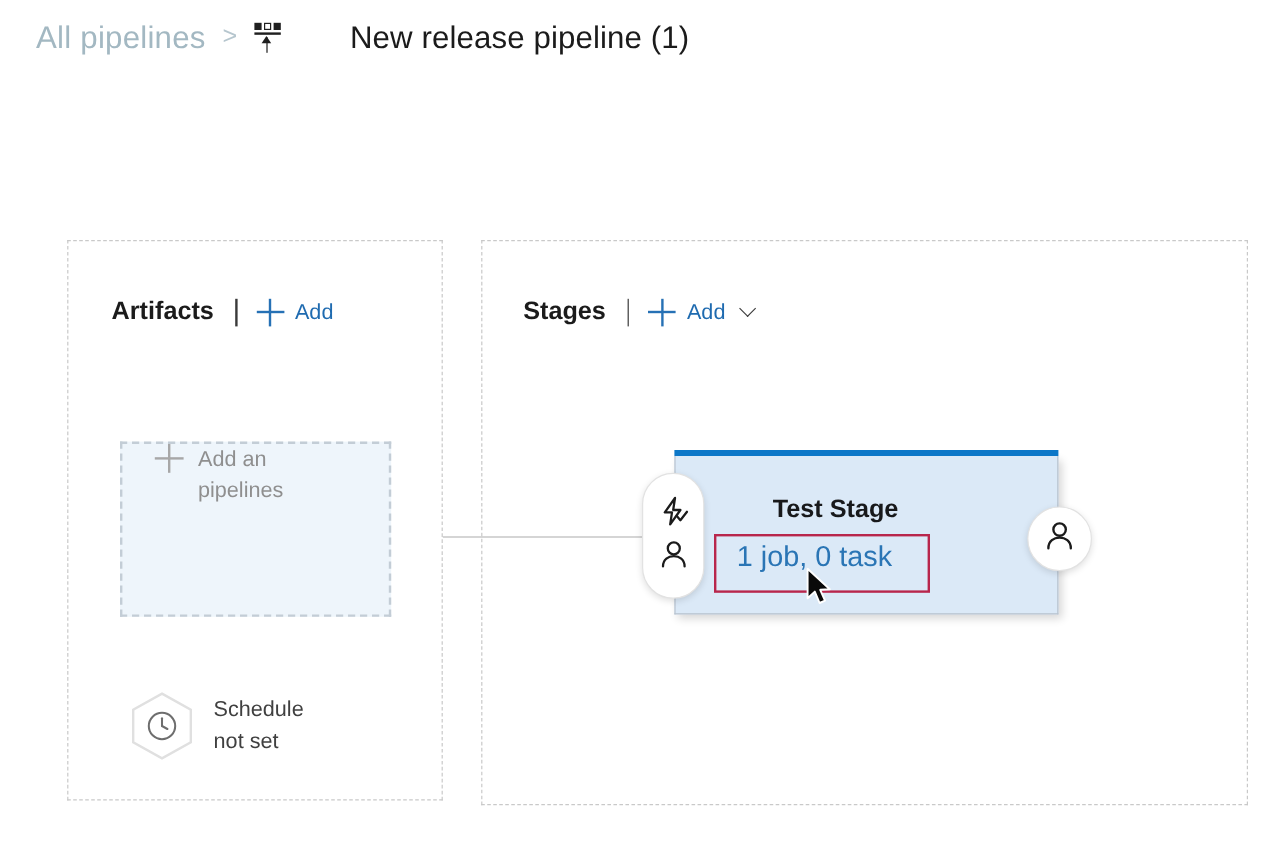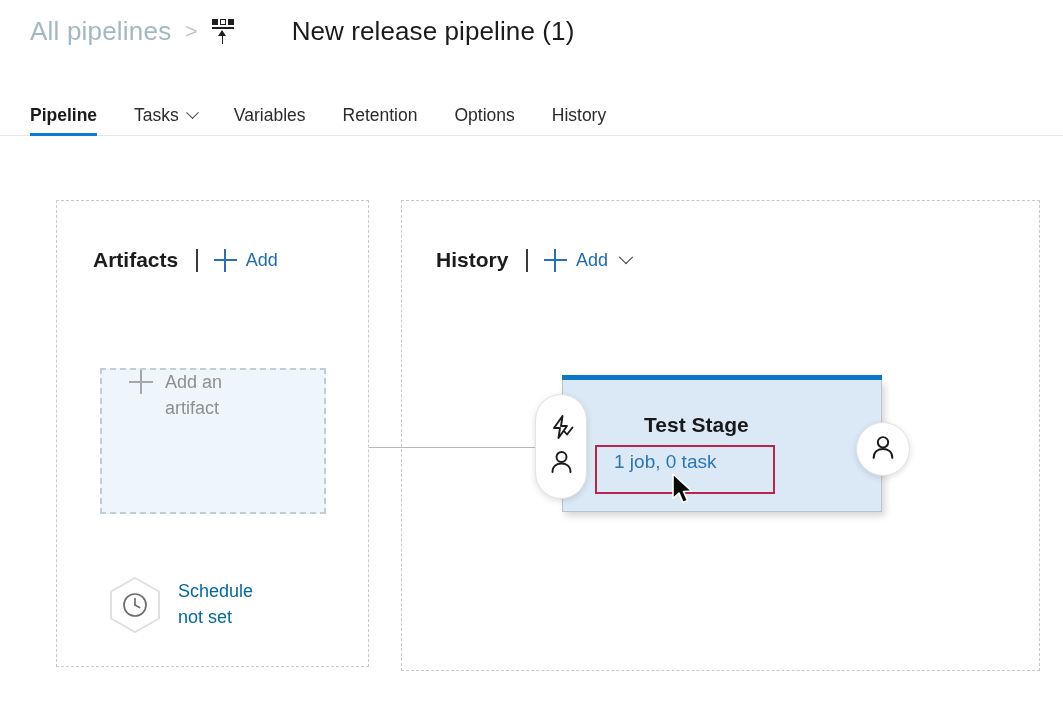--- a/index.html
+++ b/index.html
@@ -170,21 +170,21 @@
   #schedule {
     position: absolute;
     left: 107px; top: 576px;
     display: flex; align-items: center;
     cursor: pointer;
   }
   .hexicon { position: relative; width: 56px; height: 58px; flex: none; }
   .hexicon svg { position: absolute; left: 0; top: 0; }
   #schedule .sch-text {
     margin-left: 15px;
-    font-size: 18px; color: #0369a1; line-height: 1.42;
+    font-size: 18px; color: #404040; line-height: 1.42;
   }
 
   
   #connector {
     position: absolute;
     left: 369px; top: 447px;
     width: 197px; height: 1.4px;
     background: #b9b9b9;
   }
 
@@ -205,21 +205,21 @@
     background: #0c77c8;
   }
   #stage-name {
     position: absolute; left: 51px; top: 33px;
     font-size: 21px; font-weight: bold; color: #18191b;
     white-space: nowrap;
     margin-left: 30px;
   }
   #jobs-link {
     position: absolute; left: 51px; top: 71px;
-    font-size: 19px; color: #2a75b5;
+    font-size: 24px; color: #2a75b5;
     white-space: nowrap;
     cursor: pointer;
   }
   #jobs-highlight {
     position: absolute;
     left: 595px; top: 445px;
     width: 180px; height: 49px;
     border: 2px solid #b8264c;
     pointer-events: none;
   }
@@ -265,79 +265,56 @@
       <span class="sq s1"></span>
         <span class="sq s2"></span>
         <span class="sq s3"></span>
       <span class="bar"></span>
         <span class="ah"></span>
         <span class="stem"></span>
     </span>
     <span class="bc-title">New release pipeline (1)</span>
   </div>
 
-  <div class="tabbar">
-    <div class="tabs">
-      <div class="tab active">
-        <span>Pipeline</span>
-      </div>
-      <div class="tab">
-        <span>Tasks</span>
-        <span class="chev"></span>
-      </div>
-      <div class="tab">
-        <span>Variables</span>
-      </div>
-      <div class="tab">
-        <span>Retention</span>
-      </div>
-      <div class="tab">
-        <span>Options</span>
-      </div>
-      <div class="tab">
-        <span>History</span>
-      </div>
-    </div>
-  </div>
 
   <div class="panel" id="artifacts-panel">
     <div class="panel-head" id="artifacts-head">
       <span class="panel-title">Artifacts</span>
       <span class="head-divider"></span>
       <span class="plus-glyph"></span>
       <span class="add-link">Add</span>
     </div>
   </div>
 
   <div id="add-artifact">
     <span class="aa-plus"></span>
     <span class="aa-text">
       <span>Add an</span><br>
-      <span>artifact</span>
+      <span>pipelines</span>
     </span>
   </div>
 
   <div id="schedule">
     <span class="hexicon">
       <svg width="56" height="58" viewBox="0 0 56 58">
         <polygon points="28,2 52,15.5 52,42.5 28,56 4,42.5 4,15.5" fill="#ffffff" stroke="#e0e0e0" stroke-width="2"></polygon>
         <circle cx="28" cy="29" r="11" fill="none" stroke="#6e6e6e" stroke-width="1.7"></circle>
         <line x1="28" y1="29" x2="28" y2="22.5" stroke="#6e6e6e" stroke-width="1.7" stroke-linecap="round"></line>
         <line x1="28" y1="29" x2="32.5" y2="31.5" stroke="#6e6e6e" stroke-width="1.7" stroke-linecap="round"></line>
       </svg>
     </span>
     <span class="sch-text">
       <span>Schedule</span><br>
       <span>not set</span>
     </span>
   </div>
 
   <div class="panel" id="stages-panel">
     <div class="panel-head" id="stages-head">
-      <span class="panel-title">History</span>
+      <span class="panel-title">Stages</span>
       <span class="head-divider"></span>
       <span class="plus-glyph"></span>
       <span class="add-link">Add</span>
       <span class="head-chev"></span>
     </div>
   </div>
 
   <div id="connector"></div>
 
   <div id="stage-card">

